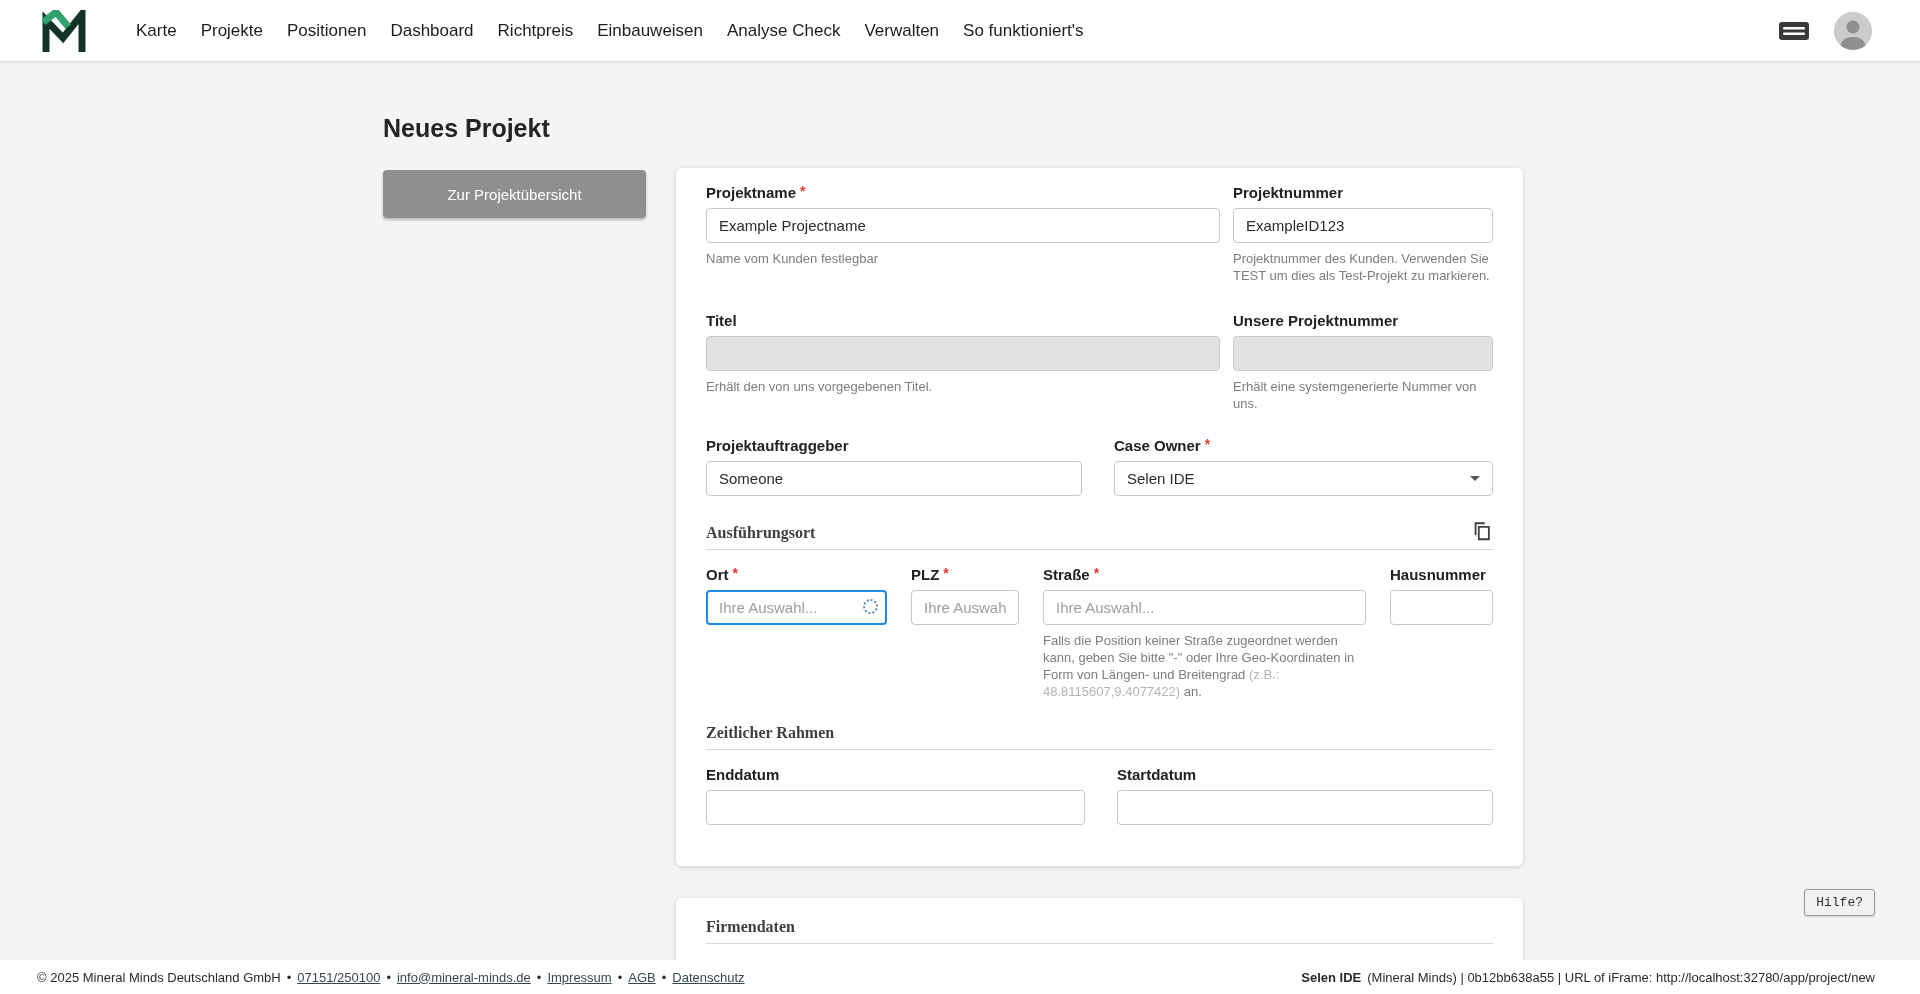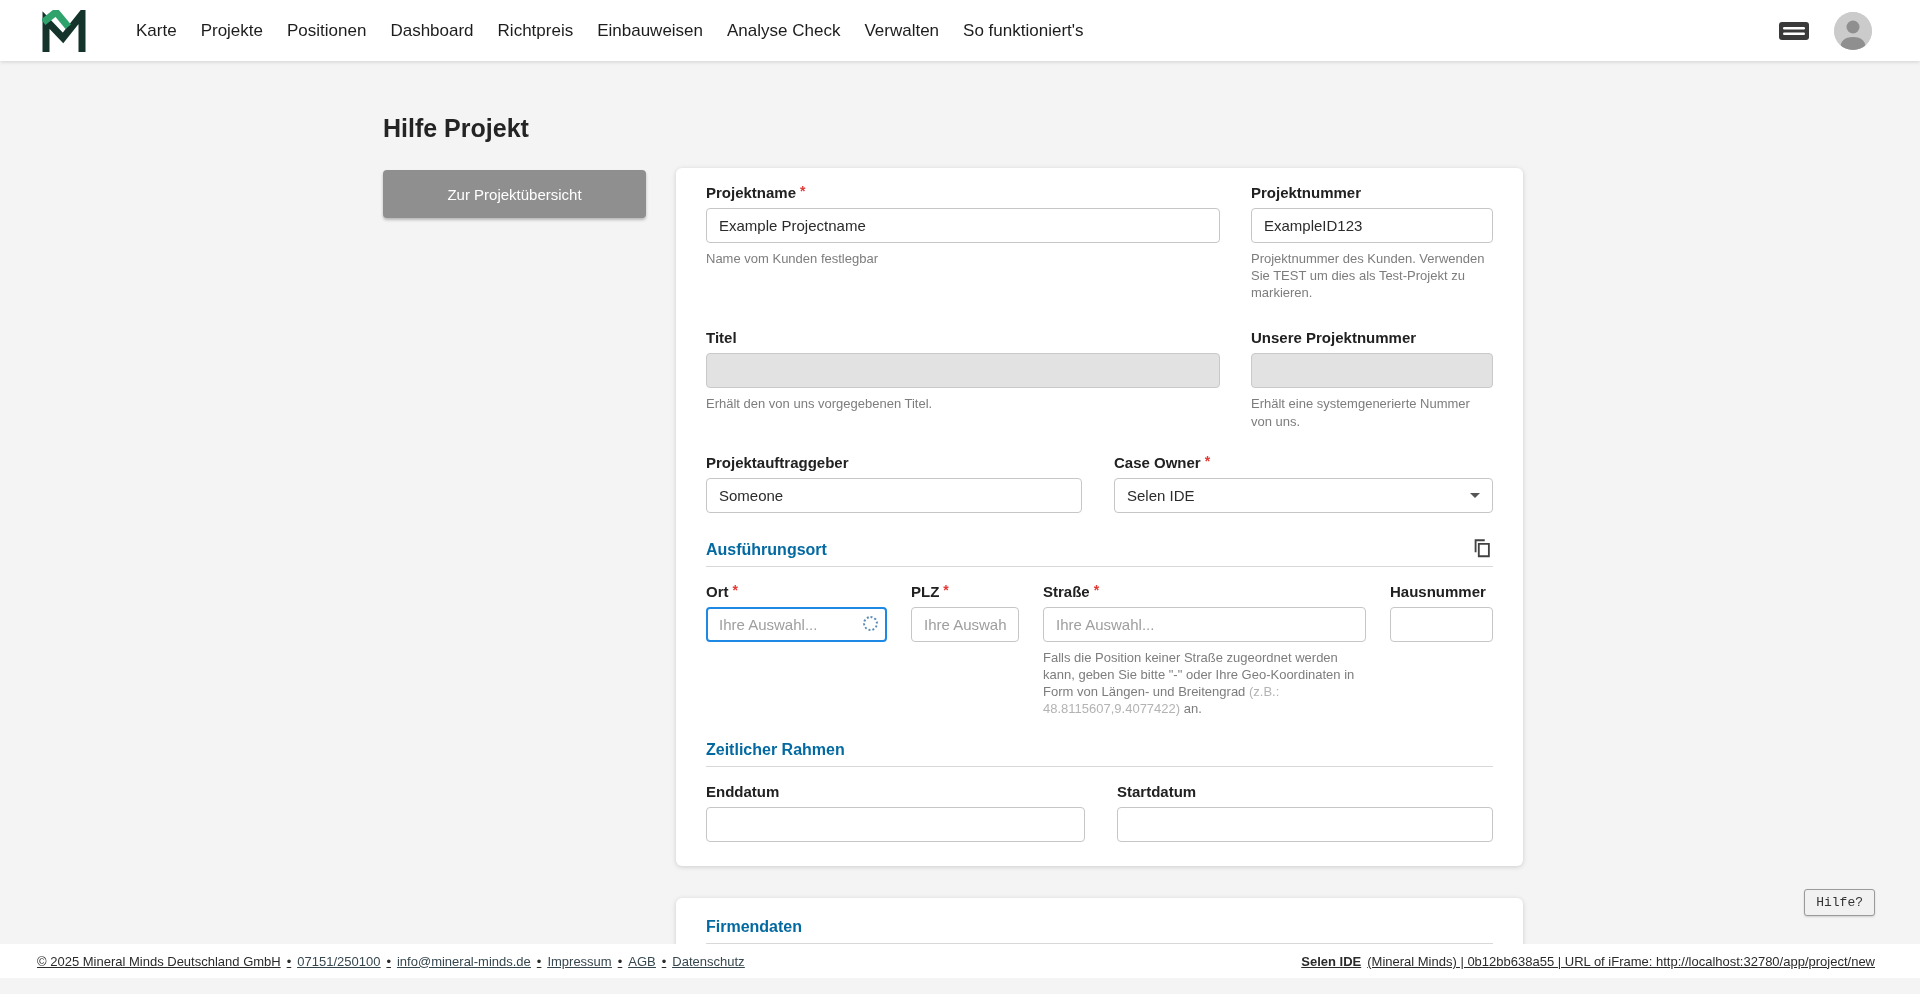--- a/index.html
+++ b/index.html
@@ -51,21 +51,21 @@
   }
 
   .card {
     position:absolute; left:676px; width:847px;
     background:#ffffff; border-radius:6px;
     box-shadow:0 1px 5px rgba(0,0,0,.16);
   }
   .card-main { top:107px; height:698px; padding:16px 30px 0; }
   .card-firma { top:837px; height:220px; padding:20px 30px 0; }
 
-  .frow { display:flex; gap:31px; }
+  .frow { display:flex; gap:13px; }
   .gap24 { gap:24px; }
   .col { display:flex; flex-direction:column; min-width:0; }
   .w-main { width:514px; }
   .w-half { width:376px; }
   .w-rest { flex:1; }
   .w-ort { width:181px; }
   .w-plz { width:108px; }
   .w-str { width:323px; }
 
   .mt28 { margin-top:28px; }
@@ -100,21 +100,21 @@
   .caret {
     width:0; height:0;
     border-left:5px solid transparent; border-right:5px solid transparent;
     border-top:5px solid #555555;
   }
 
   .section-head {
     display:flex; align-items:flex-end; justify-content:space-between;
     border-bottom:1px solid #d8d8d8; padding-bottom:7px;
   }
-  .section-title { font-size:16px; font-weight:700; color:#0369a1; }
+  .section-title { font-size:16px; font-weight:700; color:#404040;font-family:Liberation Serif, serif; }
   .icon-btn { cursor:pointer; display:flex; }
 
   .ort-wrap { position:relative; }
   .spinner {
     position:absolute; right:9px; top:50%; margin-top:-8px;
     width:15px; height:15px;
     border:2px dotted #5c8ab4; border-radius:50%;
     animation:spin 1.1s linear infinite;
   }
   @keyframes spin { to { transform:rotate(360deg); } }
@@ -122,25 +122,25 @@
   .help-btn {
     position:absolute; top:828px; right:45px;
     background:#f1f1f1; border:1px solid #9a9a9a; border-radius:3px;
     font-size:13px; color:#333333; padding:5px 11px;
     font-family:Liberation Mono, monospace; cursor:pointer;
     box-shadow:0 1px 2px rgba(0,0,0,.15);
   }
 
   
   .footer {
-    position:absolute; left:0; right:0; bottom:16px; height:34px;
+    position:absolute; left:0; right:0; bottom:0; height:34px;
     background:#ffffff; z-index:6;
     display:flex; align-items:center; justify-content:space-between;
     padding:0 45px 0 37px;
-    font-size:13px; color:#2b2b2b;text-decoration:underline;
+    font-size:13px; color:#2b2b2b;
   }
   .f-left, .f-right { display:flex; align-items:center; gap:6px; white-space:nowrap; }
   .f-link { color:#37474f; text-decoration:underline; cursor:pointer; }
   .f-user { font-weight:700; }
 </style>
 </head>
 <body>
 
 <header class="navbar">
   <div class="logo">
@@ -173,21 +173,21 @@
         <circle cx="19" cy="19" r="19" fill="#cbcbcb"></circle>
         <circle cx="19" cy="15" r="6.5" fill="#8f8f8f"></circle>
         <path d="M6 38 Q6 25 19 25 Q32 25 32 38 Z" fill="#8f8f8f"></path>
       </svg>
     </span>
   </div>
 </header>
 
 <div class="content">
 
-  <h1 class="page-title">Hilfe Projekt</h1>
+  <h1 class="page-title">Neues Projekt</h1>
   <button class="back-btn">Zur Projektübersicht</button>
 
   <section class="card card-main">
 
     <div class="frow">
       <div class="col w-main">
         <div class="flabel">
           <span>Projektname</span>
             <span class="req">*</span>
         </div>

